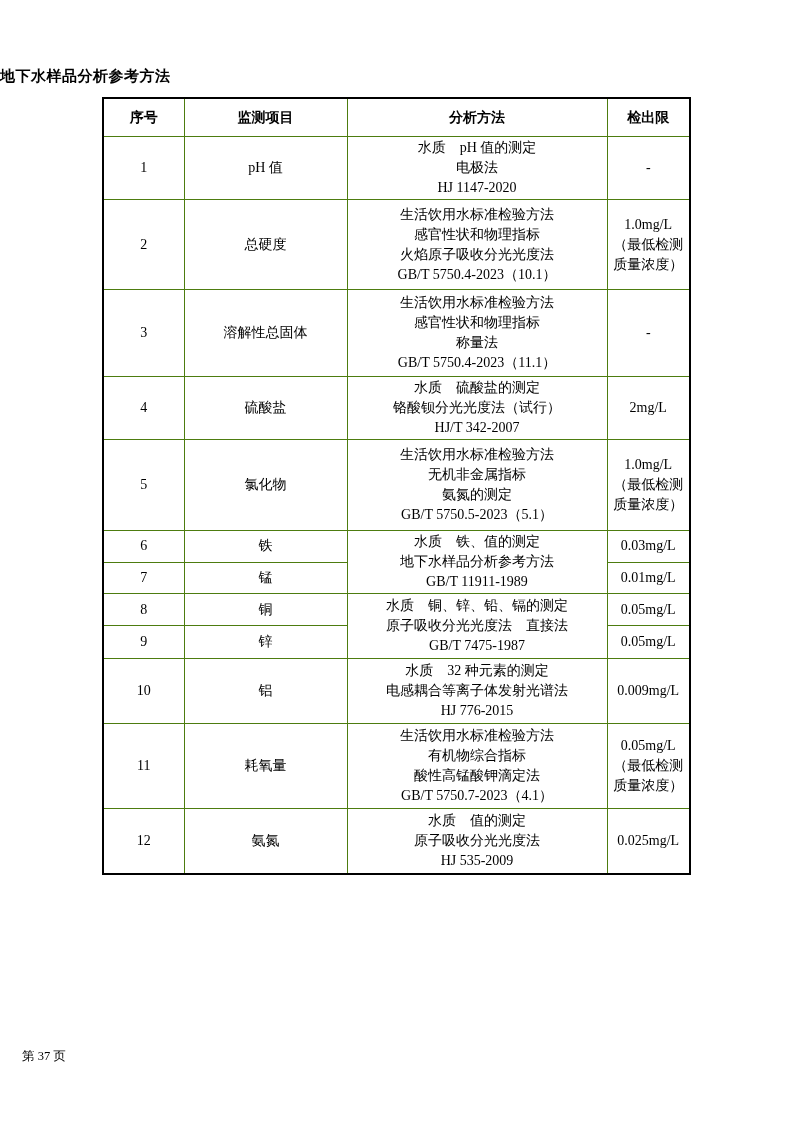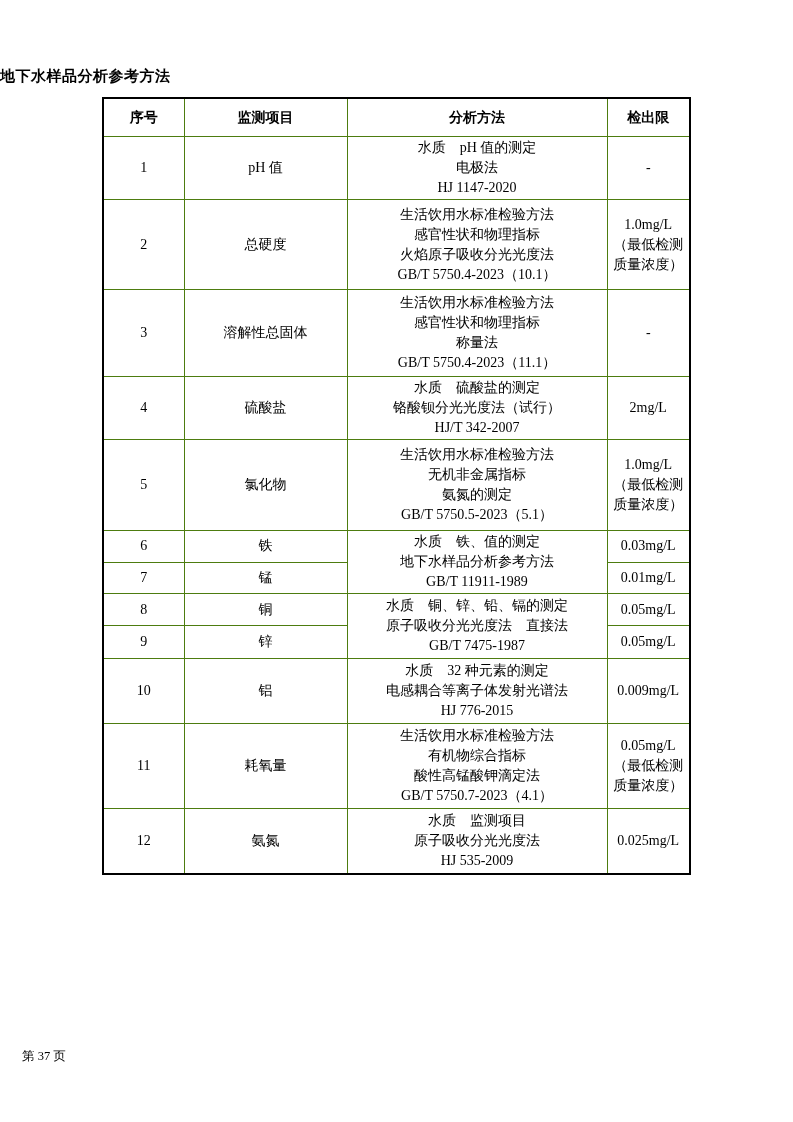--- a/index.html
+++ b/index.html
@@ -213,21 +213,21 @@
     <td class="c-limit">
       <div class="limit-line">0.05mg/L</div>
       <div class="limit-line">（最低检测质量浓度）</div>
     </td>
   </tr>
 
   <tr style="height:65px">
     <td>12</td>
     <td>氨氮</td>
     <td>
-      <div class="mline">水质　监测项目</div>
+      <div class="mline">水质　值的测定</div>
       <div class="mline">原子吸收分光光度法</div>
       <div class="mline">HJ 535-2009</div>
     </td>
     <td class="c-limit">
       <div class="limit-line">0.025mg/L</div>
     </td>
   </tr>
 </tbody>
   </table>
 

